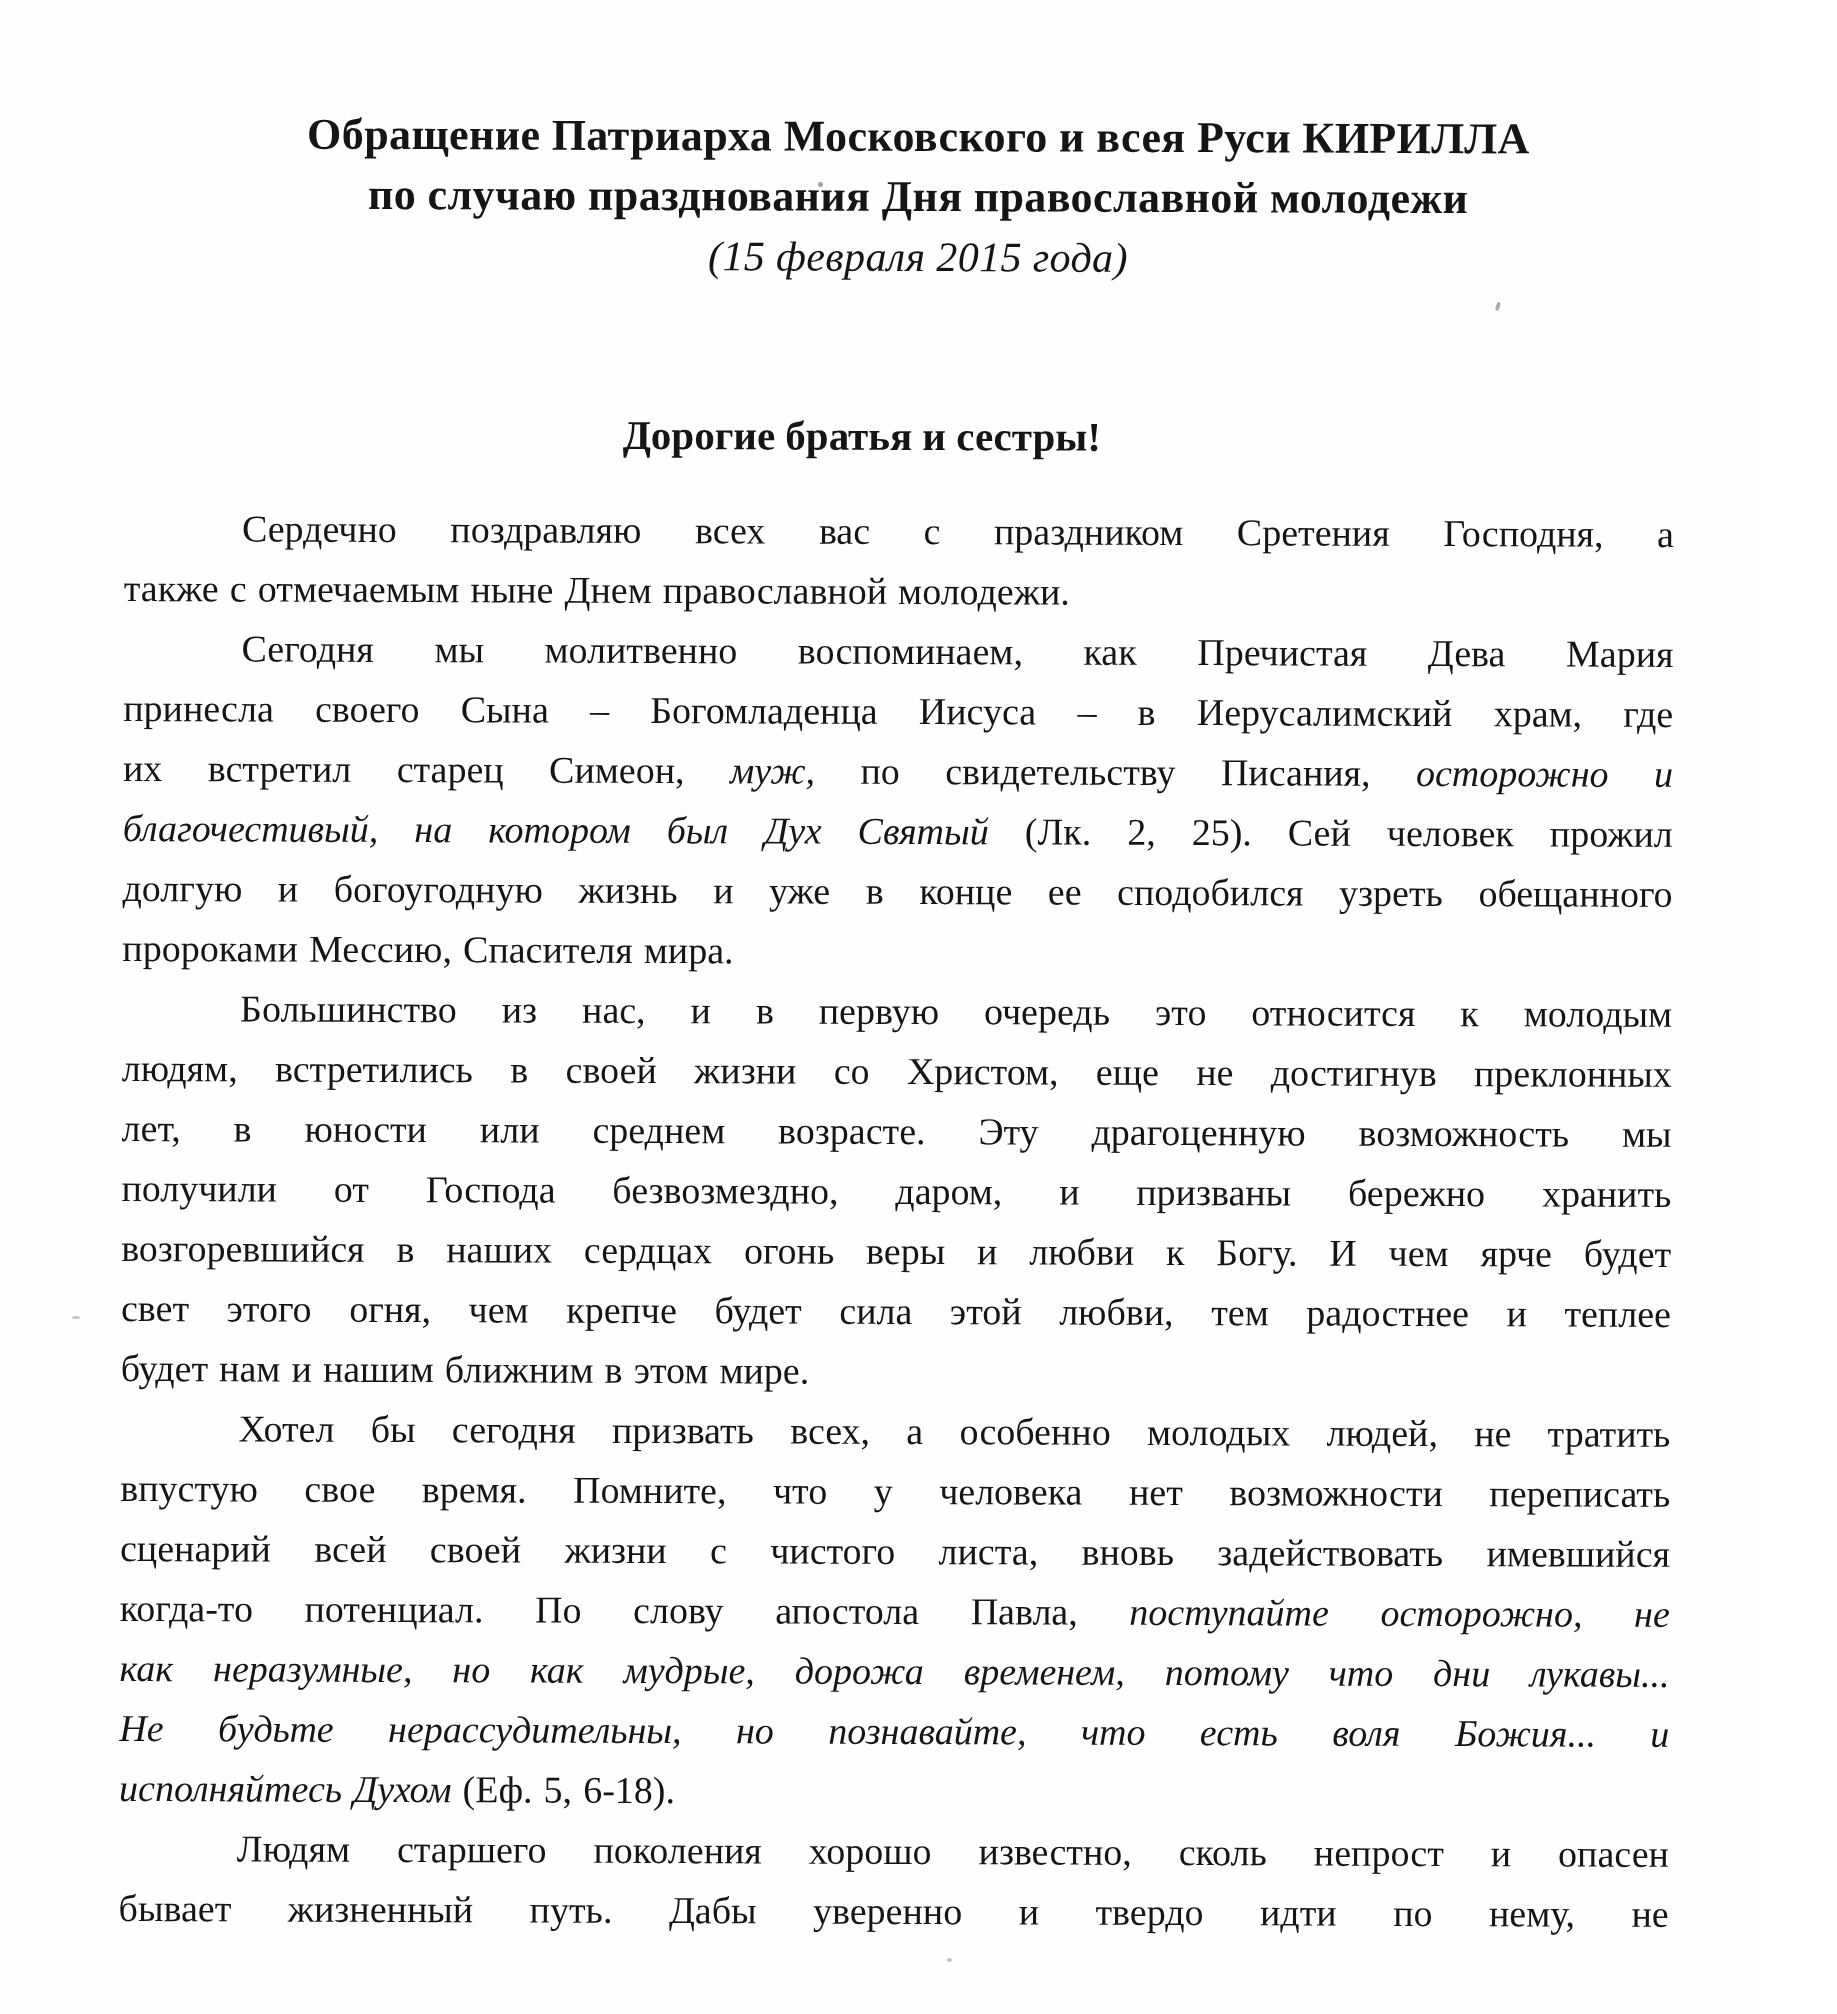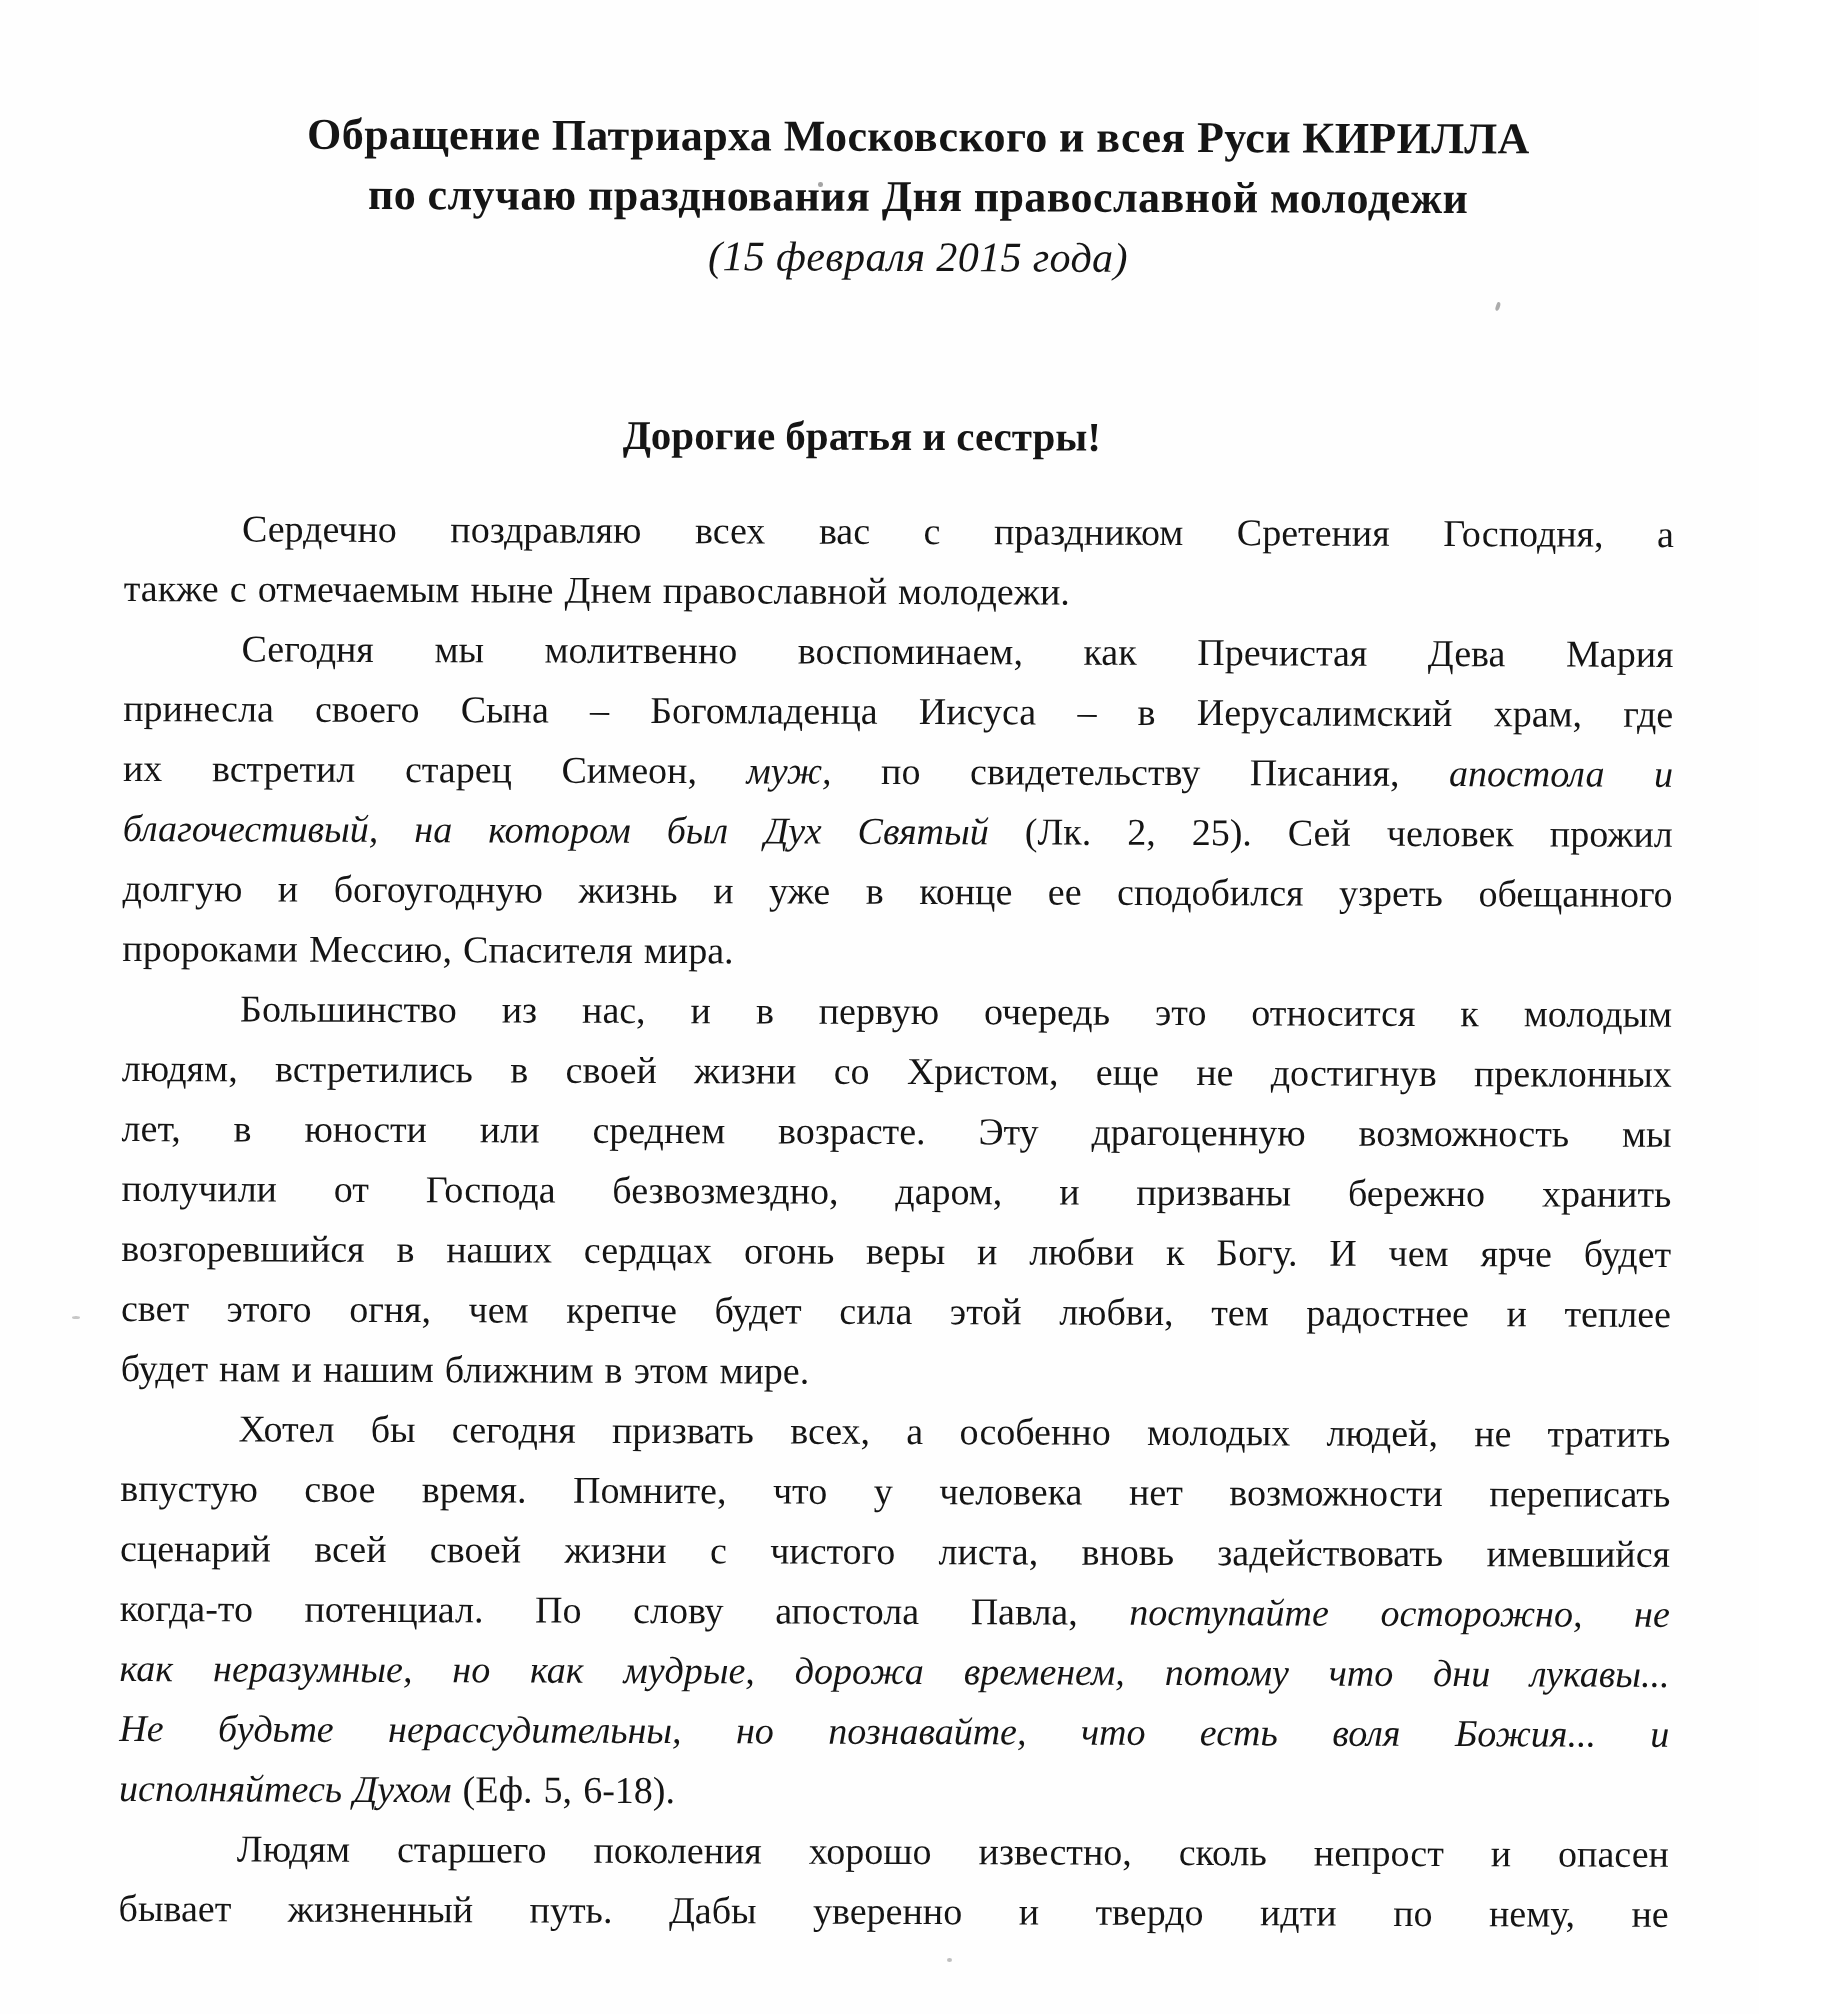--- a/index.html
+++ b/index.html
@@ -88,21 +88,21 @@
     <div class="salutation">Дорогие братья и сестры!</div>
 
     <div class="doc-body">
         <div>
           <div class="line indent"><span>Сердечно поздравляю всех вас с праздником Сретения Господня, а</span></div>
           <div class="line left-last"><span>также с отмечаемым ныне Днем православной молодежи.</span></div>
         </div>
         <div>
           <div class="line indent"><span>Сегодня мы молитвенно воспоминаем, как Пречистая Дева Мария</span></div>
           <div class="line"><span>принесла своего Сына – Богомладенца Иисуса – в Иерусалимский храм, где</span></div>
-          <div class="line"><span>их встретил старец Симеон, </span><span class="it">муж,</span><span> по свидетельству Писания, </span><span class="it">апостола и</span></div>
+          <div class="line"><span>их встретил старец Симеон, </span><span class="it">муж,</span><span> по свидетельству Писания, </span><span class="it">осторожно и</span></div>
           <div class="line"><span class="it">благочестивый, на котором был Дух Святый</span><span> (Лк. 2, 25). Сей человек прожил</span></div>
           <div class="line"><span>долгую и богоугодную жизнь и уже в конце ее сподобился узреть обещанного</span></div>
           <div class="line left-last"><span>пророками Мессию, Спасителя мира.</span></div>
         </div>
         <div>
           <div class="line indent"><span>Большинство из нас, и в первую очередь это относится к молодым</span></div>
           <div class="line"><span>людям, встретились в своей жизни со Христом, еще не достигнув преклонных</span></div>
           <div class="line"><span>лет, в юности или среднем возрасте. Эту драгоценную возможность мы</span></div>
           <div class="line"><span>получили от Господа безвозмездно, даром, и призваны бережно хранить</span></div>
           <div class="line"><span>возгоревшийся в наших сердцах огонь веры и любви к Богу. И чем ярче будет</span></div>

